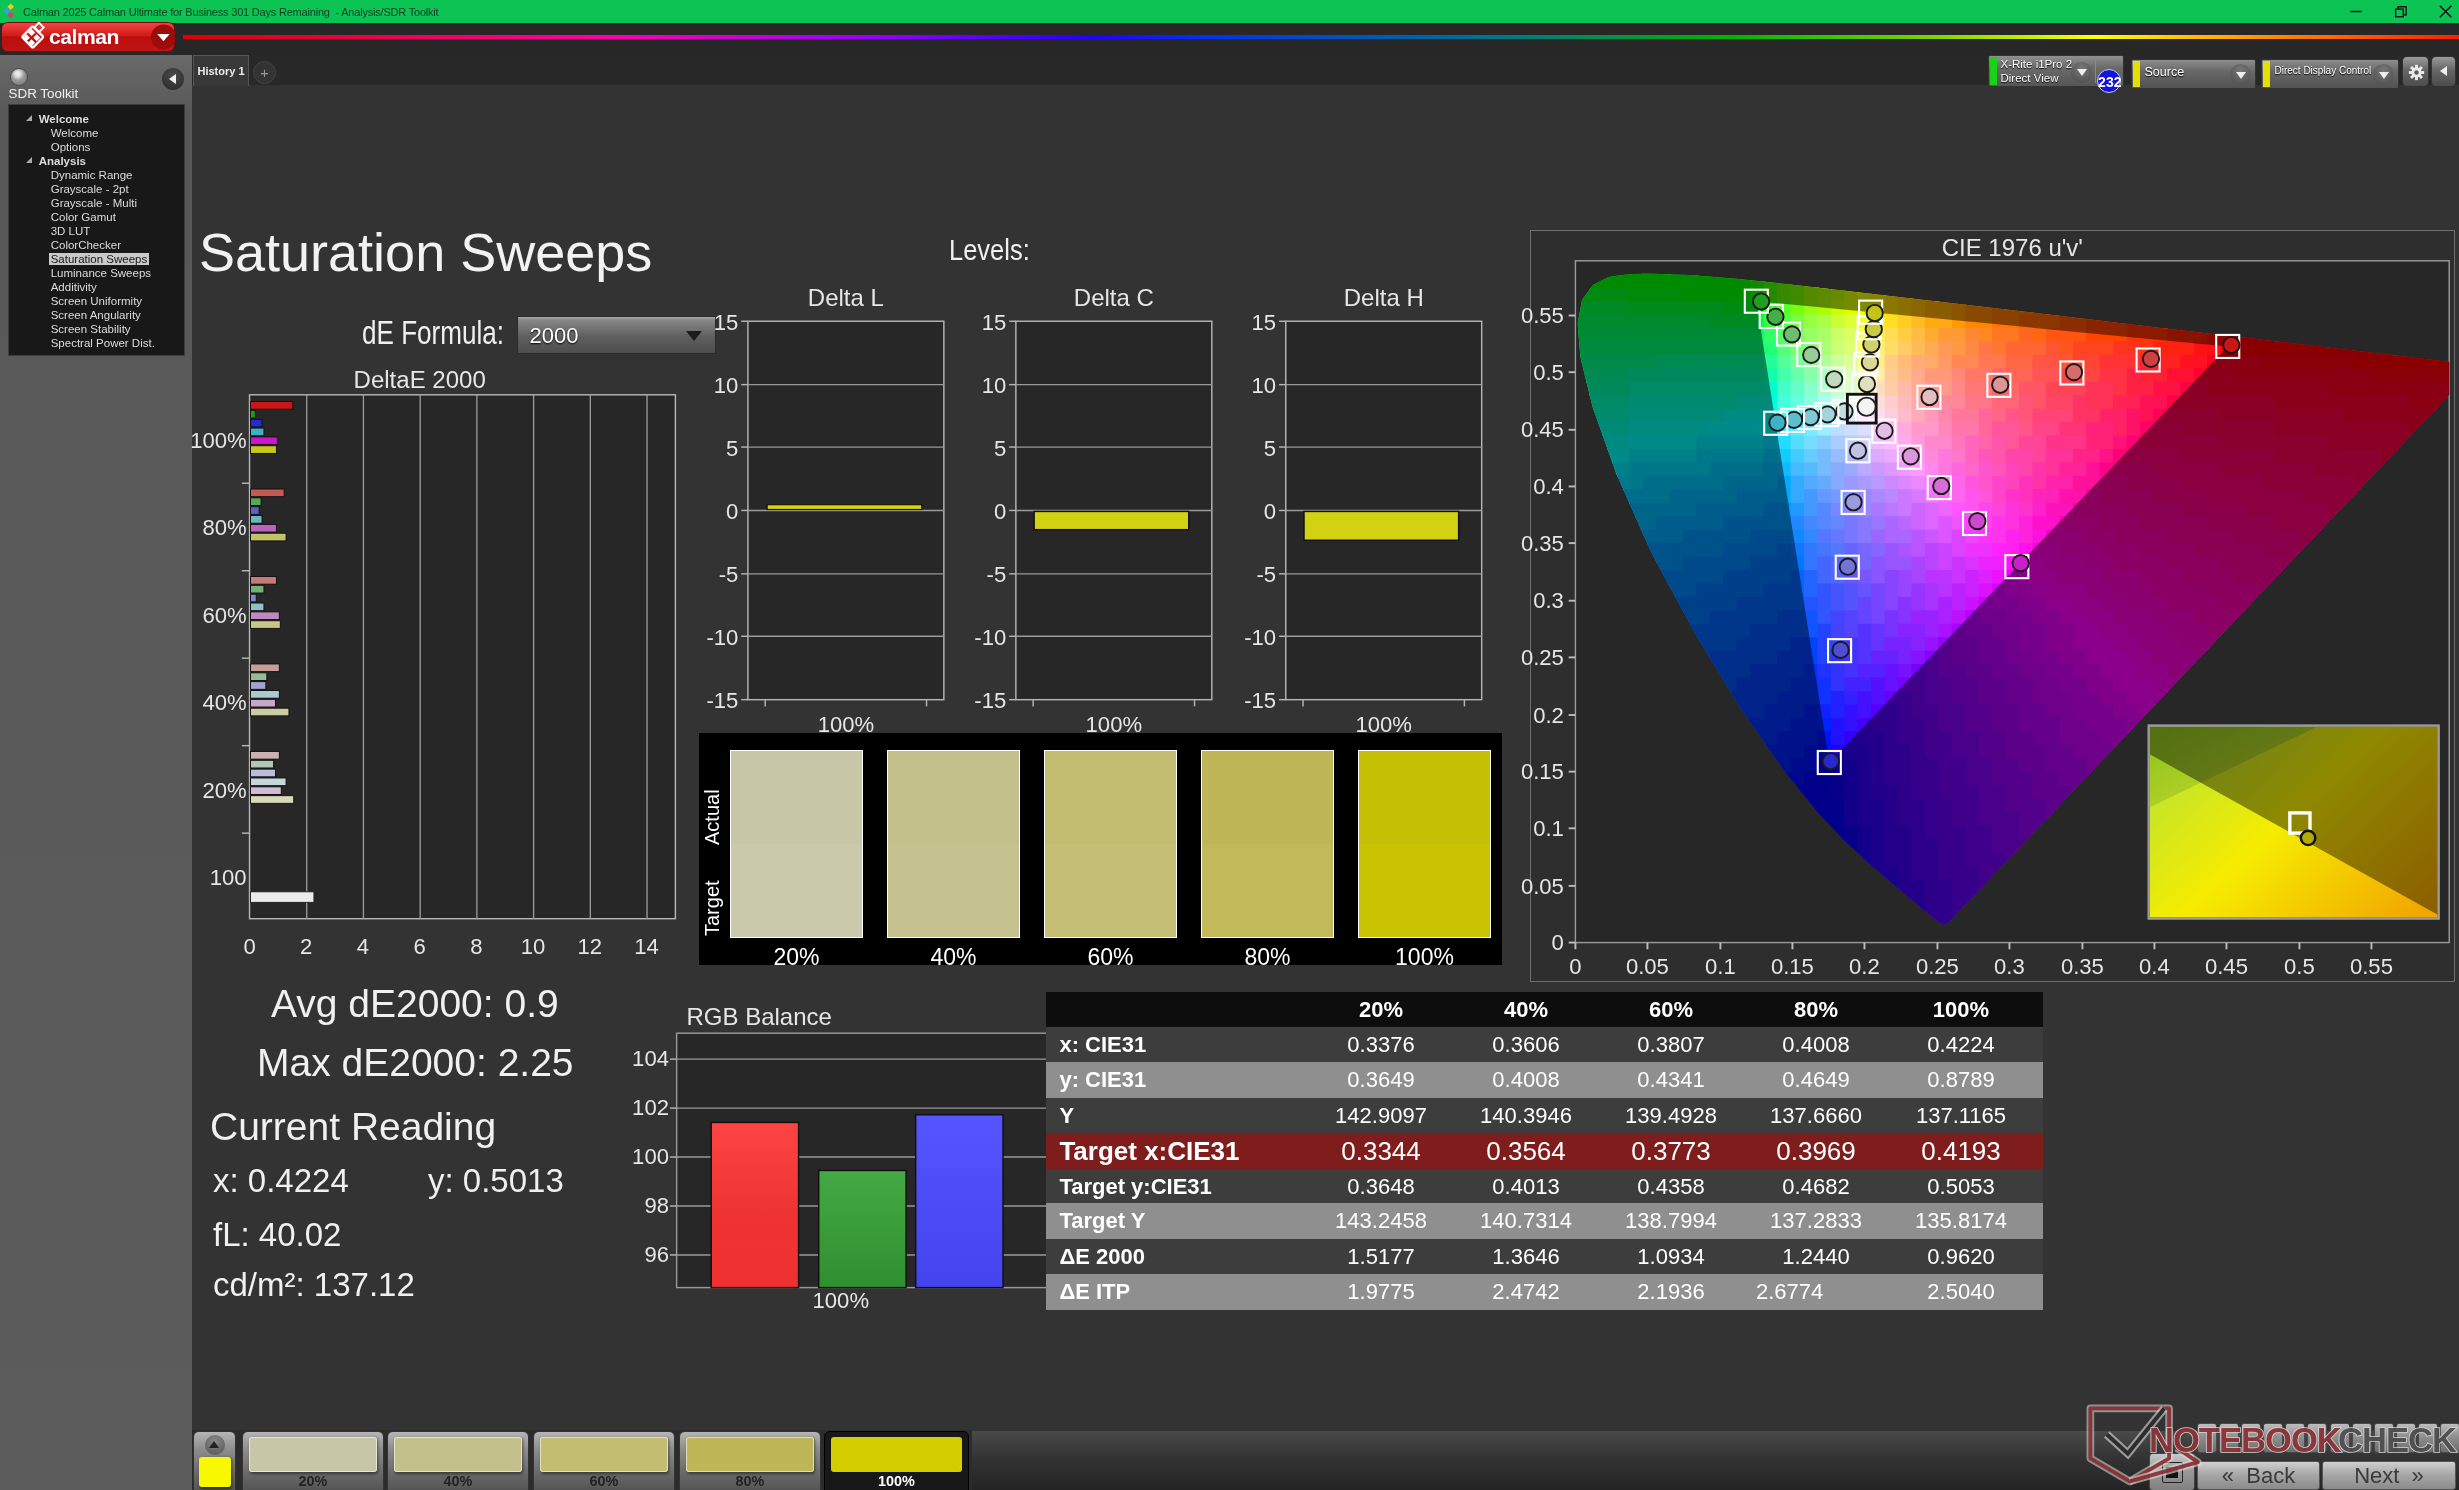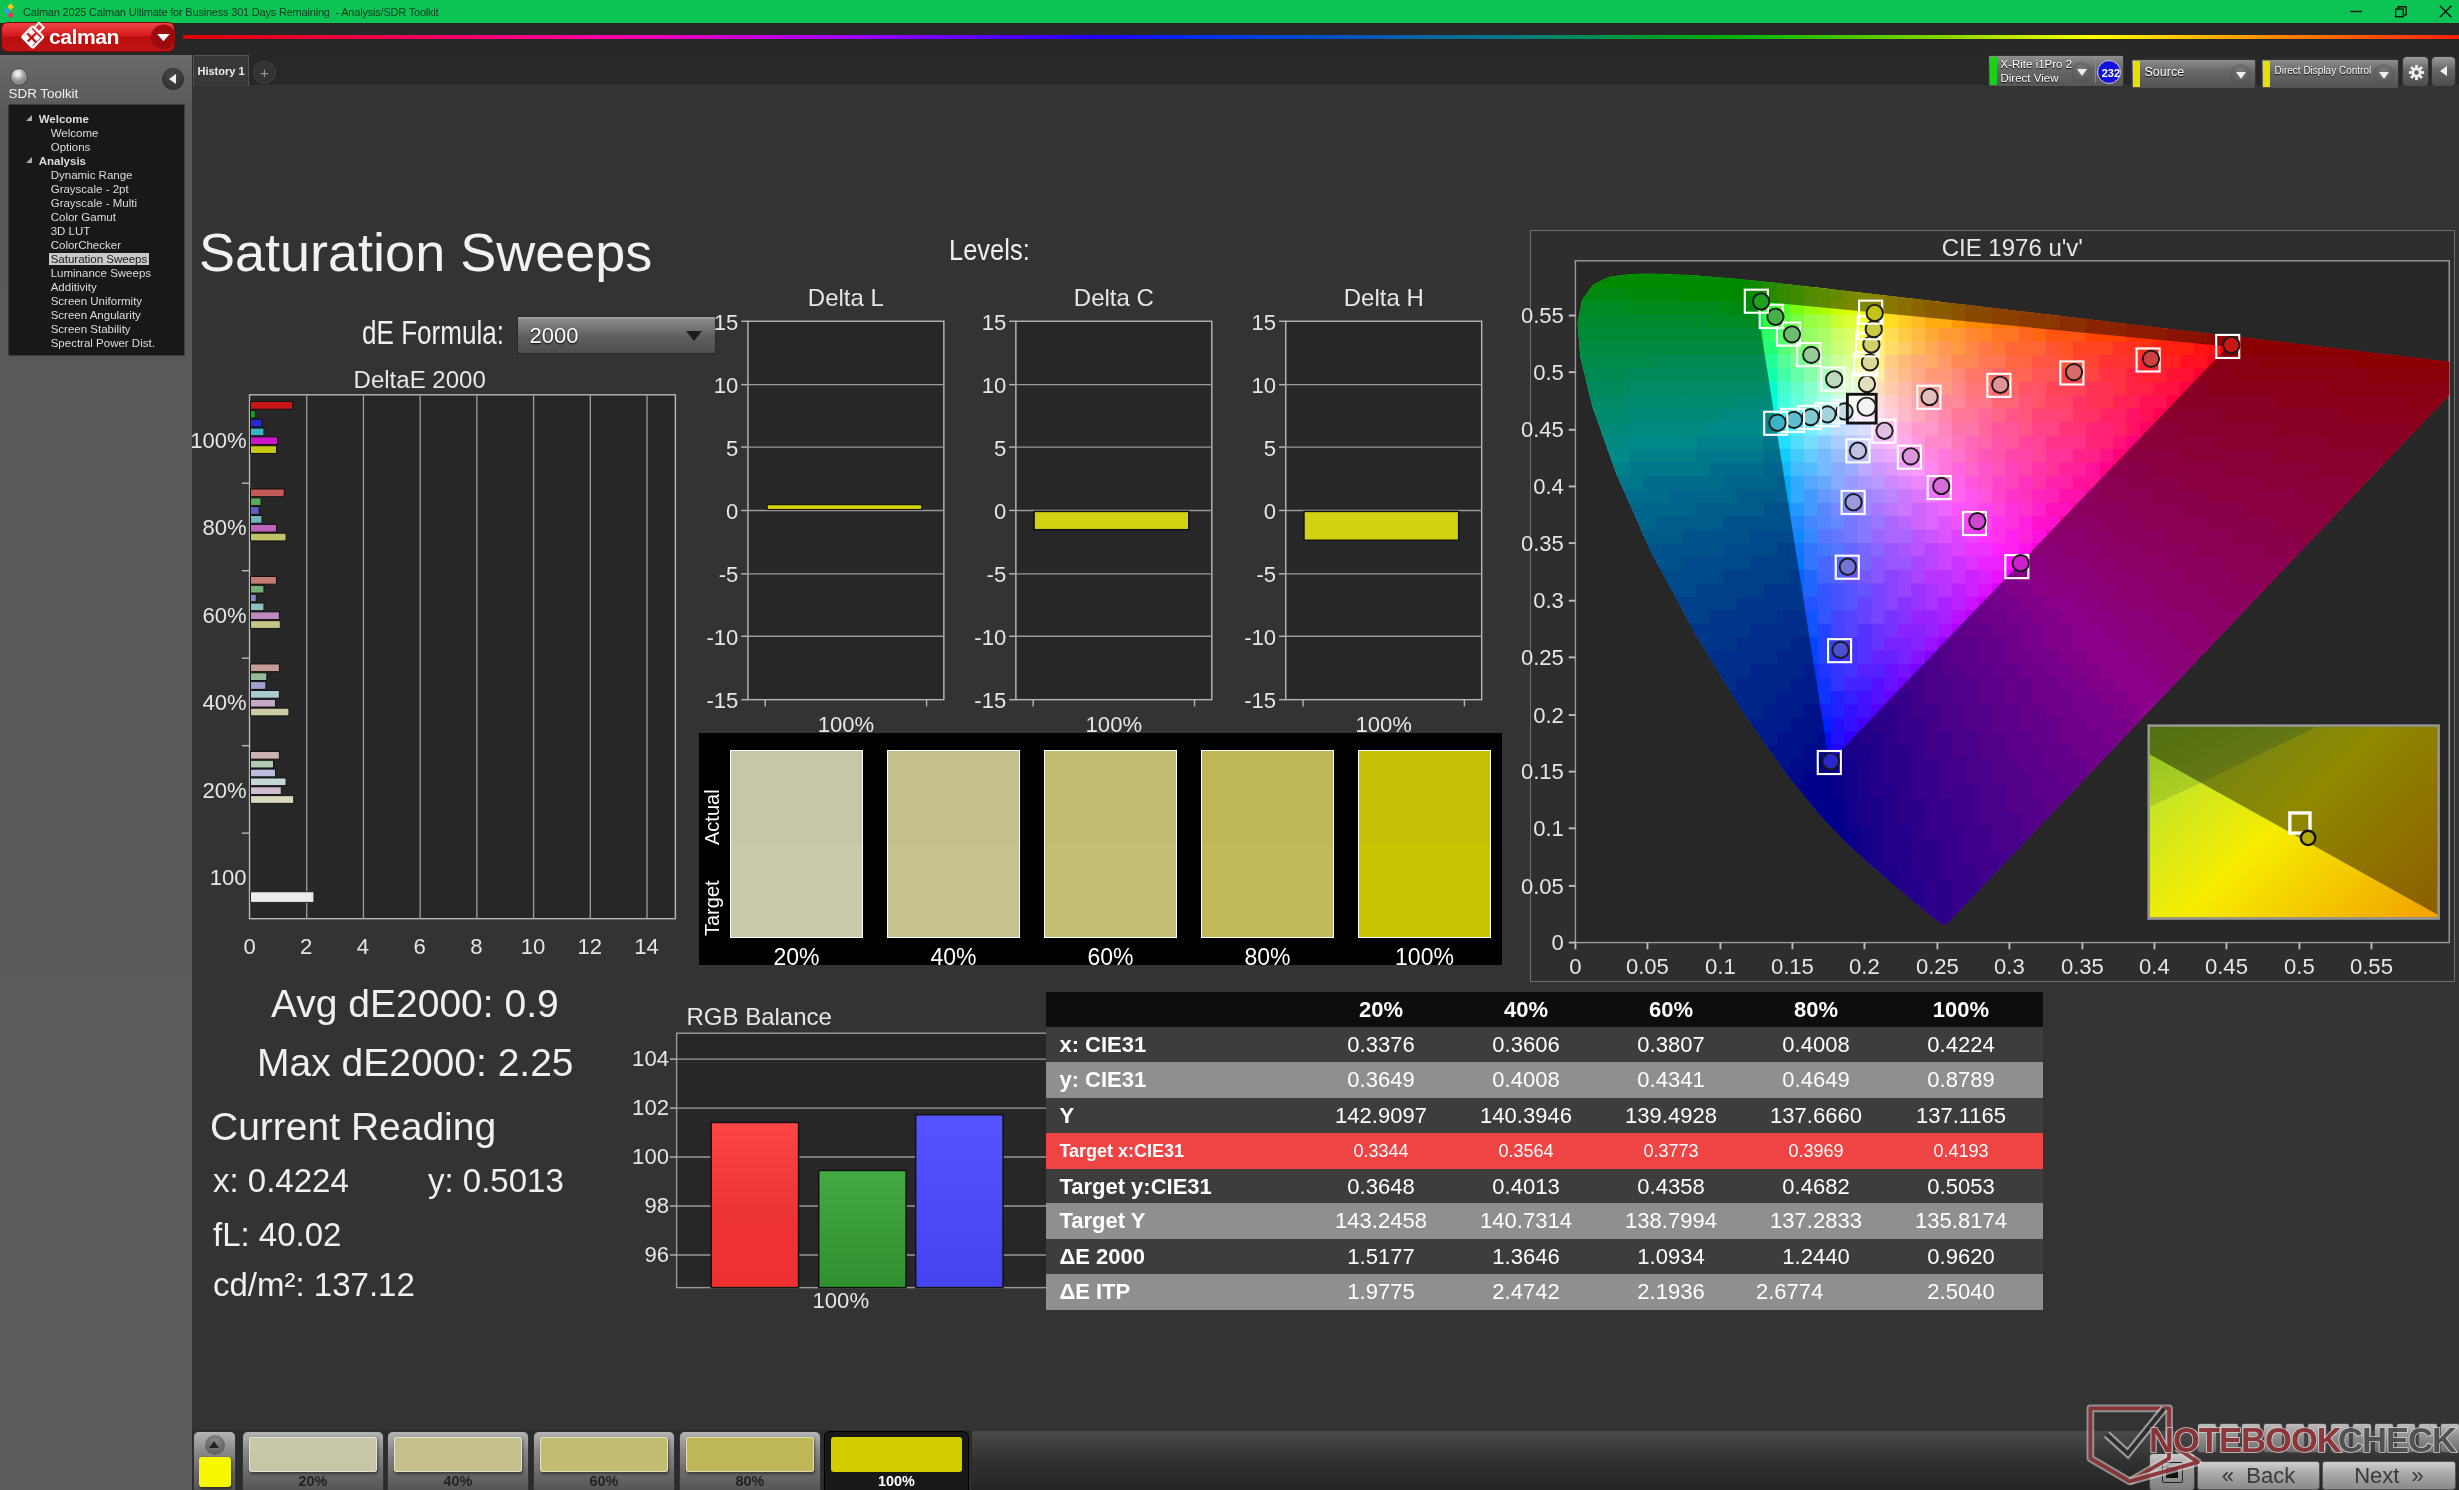--- a/index.html
+++ b/index.html
@@ -131,21 +131,21 @@
       <div class="titem">Screen Stability</div>
       <div class="titem">Spectral Power Dist.</div>
     </div>
     <div class="abs" style="left:1988px;top:55px;width:136px;height:32px;
 background:linear-gradient(#909090,#6a6a6a 40%,#565656);border:1px solid #333;border-radius:1.9px">
 <div style="position:absolute;left:1px;top:1px;bottom:1px;width:6.7px;background:#19d219"></div>
 <div style="position:absolute;left:11.5px;top:1px;color:#fff;font-size:11.5px;line-height:14.4px;text-shadow:0 1px 1px #000">X-Rite i1Pro 2<br>Direct View</div>
 <div style="position:absolute;right:31px;top:5.8px;width:21px;height:21px;border-radius:50%;background:radial-gradient(circle at 50% 30%,#777,#4a4a4a)"></div>
 <div style="position:absolute;right:36px;top:13.4px;width:0;height:0;border-left:5.8px solid transparent;border-right:5.8px solid transparent;border-top:7.7px solid #eee"></div>
 <div style="position:absolute;right:27px;top:2.9px;bottom:2.9px;width:1px;background:#888"></div>
-<div style="position:absolute;right:1.9px;top:4px;width:24px;height:24px;border-radius:50%;background:#1313dd;border:1px solid #ccd;color:#fff;font-size:11px;font-weight:bold;text-align:right;line-height:24px">232</div>
+<div style="position:absolute;right:1.9px;top:13px;width:24px;height:24px;border-radius:50%;background:#1313dd;border:1px solid #ccd;color:#fff;font-size:14px;font-weight:bold;text-align:left;line-height:24px">232</div>
 </div>
     <div class="abs" style="left:2131px;top:59px;width:125px;height:30px;
 background:linear-gradient(#8d8d8d,#686868 40%,#525252);border:1px solid #333;border-radius:1.9px">
 <div style="position:absolute;left:1px;top:1px;bottom:1px;width:6.7px;background:#e6e000"></div>
 <div style="position:absolute;left:12.5px;top:4.8px;color:#fff;font-size:12.5px;text-shadow:0 1px 1px #000">Source</div>
 <div style="position:absolute;right:3.8px;top:3.8px;width:21px;height:21px;border-radius:50%;background:radial-gradient(circle at 50% 30%,#777,#4a4a4a)"></div>
 <div style="position:absolute;right:8.6px;top:11.5px;width:0;height:0;border-left:5.8px solid transparent;border-right:5.8px solid transparent;border-top:7.7px solid #eee"></div>
 </div>
     <div class="abs" style="left:2261px;top:59px;width:138px;height:30px;
 background:linear-gradient(#8d8d8d,#686868 40%,#525252);border:1px solid #333;border-radius:1.9px">
@@ -2432,21 +2432,21 @@
         <div style="position:absolute;left:843px;width:144px;text-align:center">0.8789</div>
       </div>
       <div style="position:absolute;left:0;top:106px;width:100%;height:36px;background:#3d3d3d;color:#fff;font-size:22px;line-height:36px">
         <div style="position:absolute;left:13.4px;font-weight:bold">Y</div>
         <div style="position:absolute;left:263px;width:144px;text-align:center">142.9097</div>
         <div style="position:absolute;left:408px;width:144px;text-align:center">140.3946</div>
         <div style="position:absolute;left:553px;width:144px;text-align:center">139.4928</div>
         <div style="position:absolute;left:698px;width:144px;text-align:center">137.6660</div>
         <div style="position:absolute;left:843px;width:144px;text-align:center">137.1165</div>
       </div>
-      <div style="position:absolute;left:0;top:141px;width:100%;height:36px;background:#ef4444;color:#fff;font-size:18px;line-height:36px">
+      <div style="position:absolute;left:0;top:141px;width:100%;height:36px;background:#7f1d1d;color:#fff;font-size:26px;line-height:36px">
         <div style="position:absolute;left:13.4px;font-weight:bold">Target x:CIE31</div>
         <div style="position:absolute;left:263px;width:144px;text-align:center">0.3344</div>
         <div style="position:absolute;left:408px;width:144px;text-align:center">0.3564</div>
         <div style="position:absolute;left:553px;width:144px;text-align:center">0.3773</div>
         <div style="position:absolute;left:698px;width:144px;text-align:center">0.3969</div>
         <div style="position:absolute;left:843px;width:144px;text-align:center">0.4193</div>
       </div>
       <div style="position:absolute;left:0;top:177px;width:100%;height:36px;background:#3d3d3d;color:#fff;font-size:22px;line-height:36px">
         <div style="position:absolute;left:13.4px;font-weight:bold">Target y:CIE31</div>
         <div style="position:absolute;left:263px;width:144px;text-align:center">0.3648</div>

